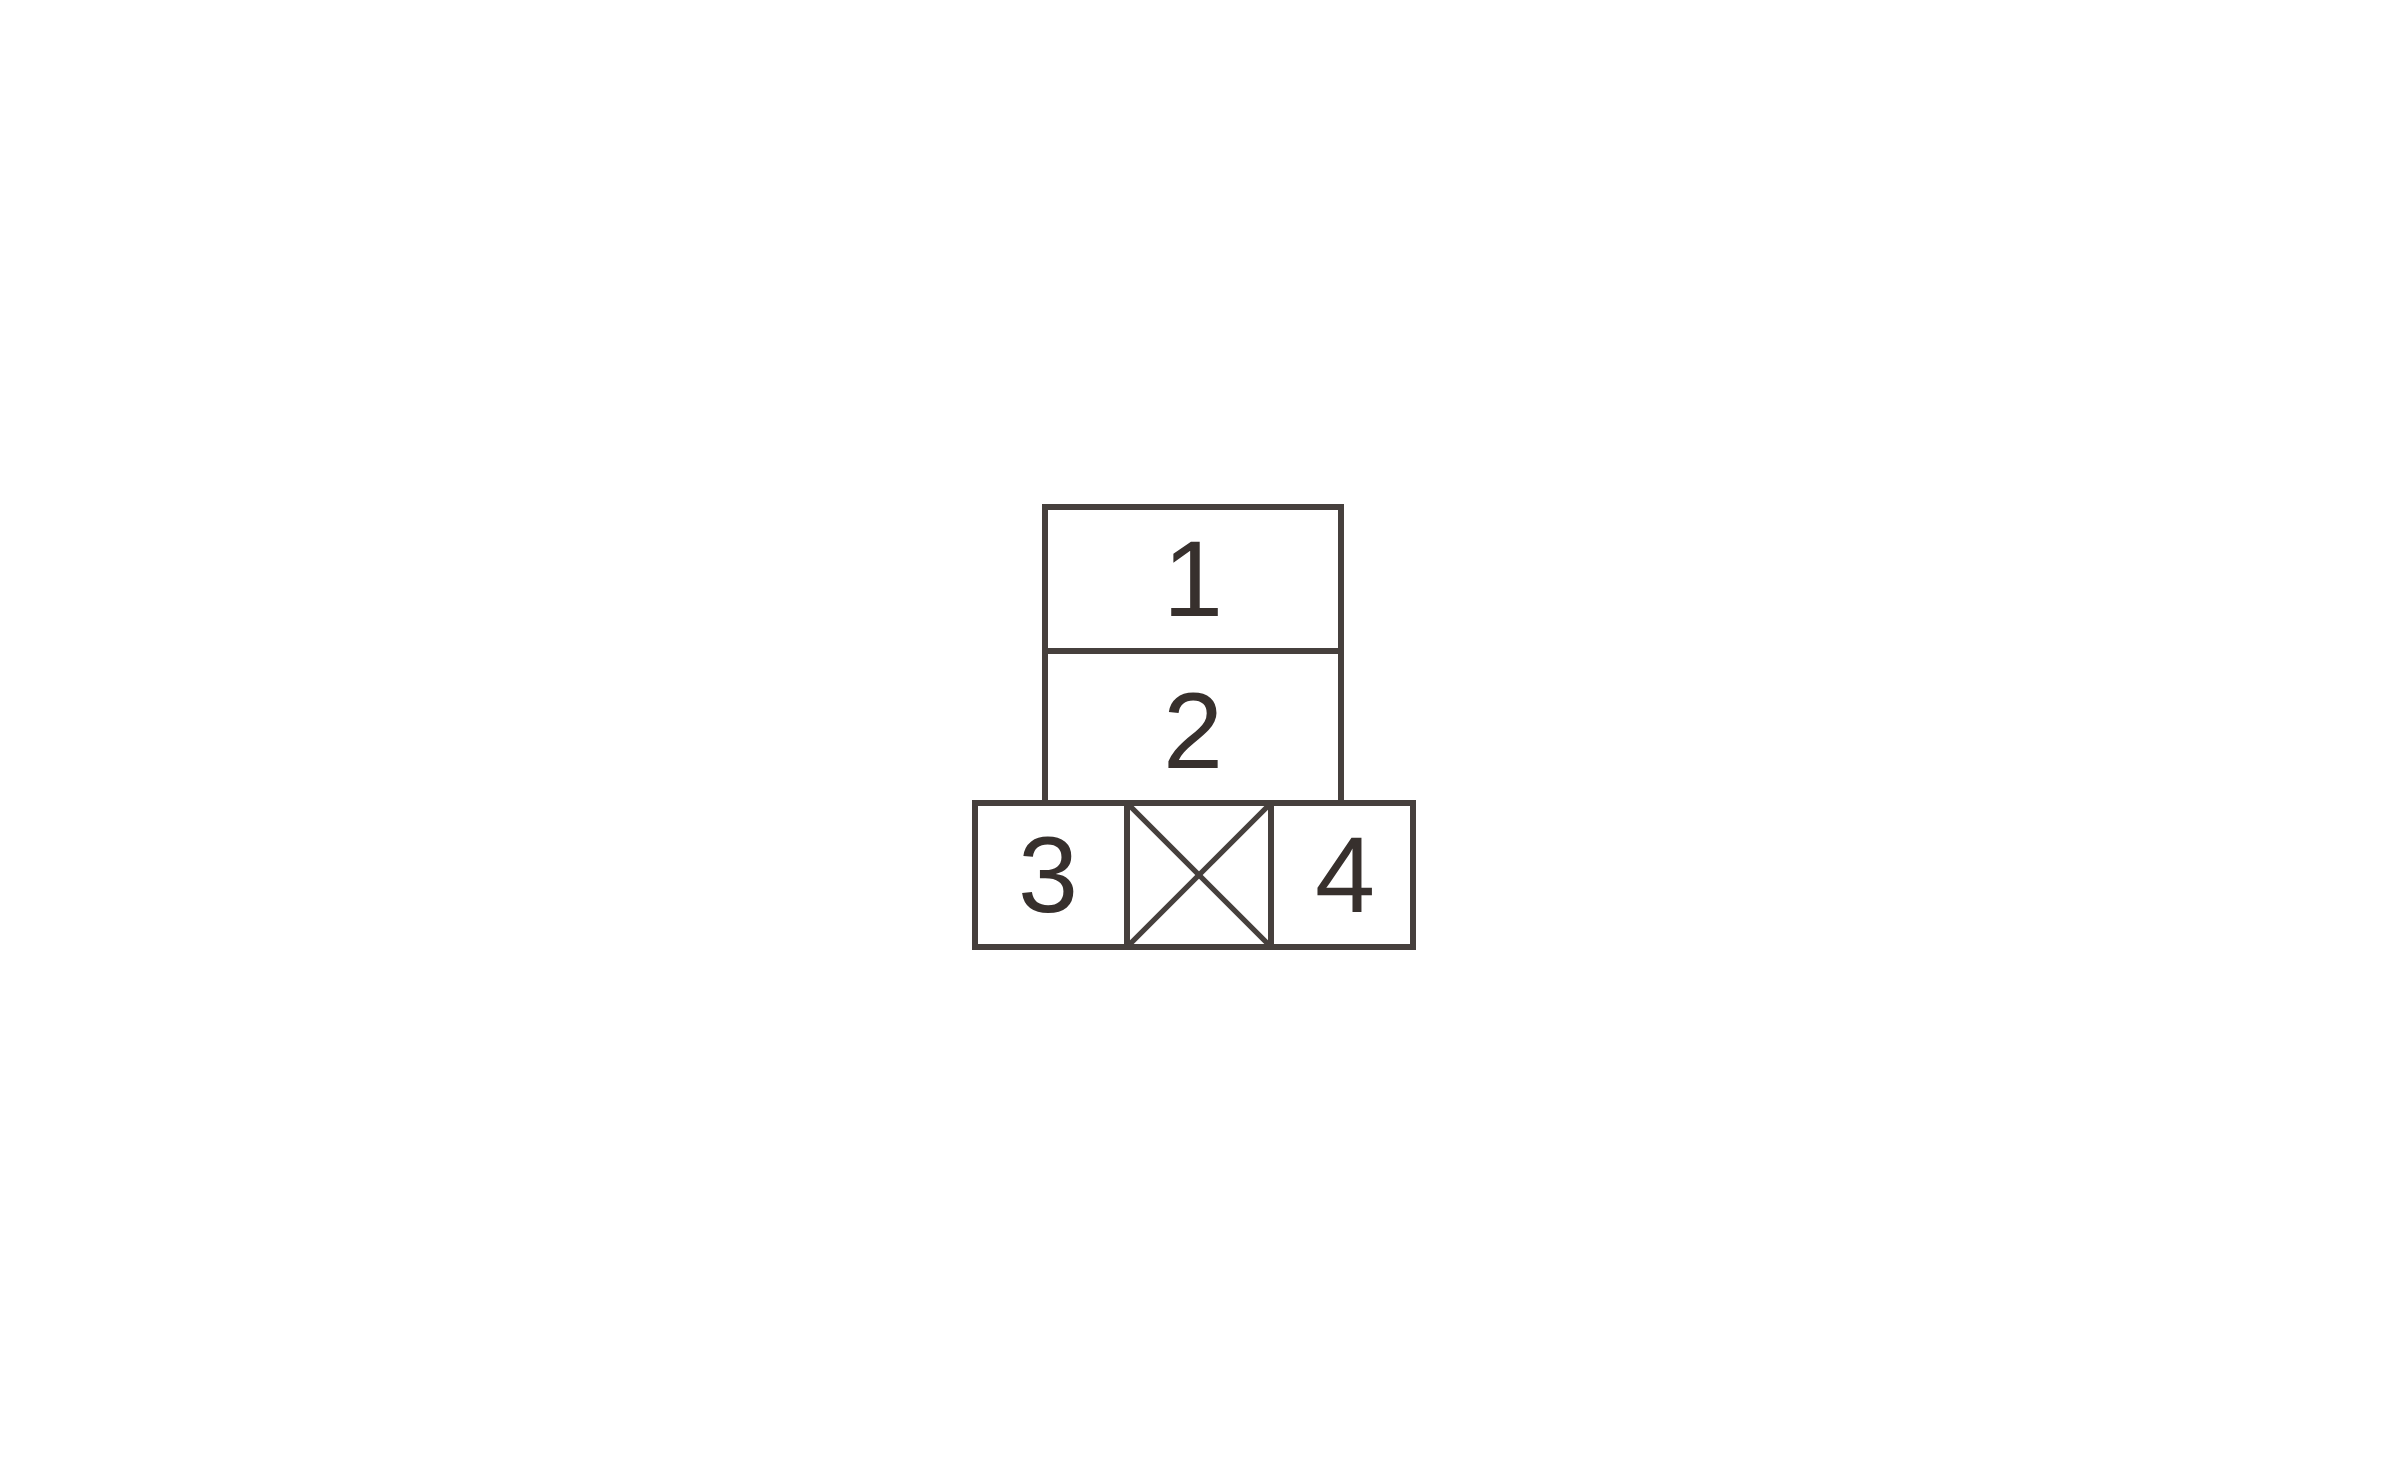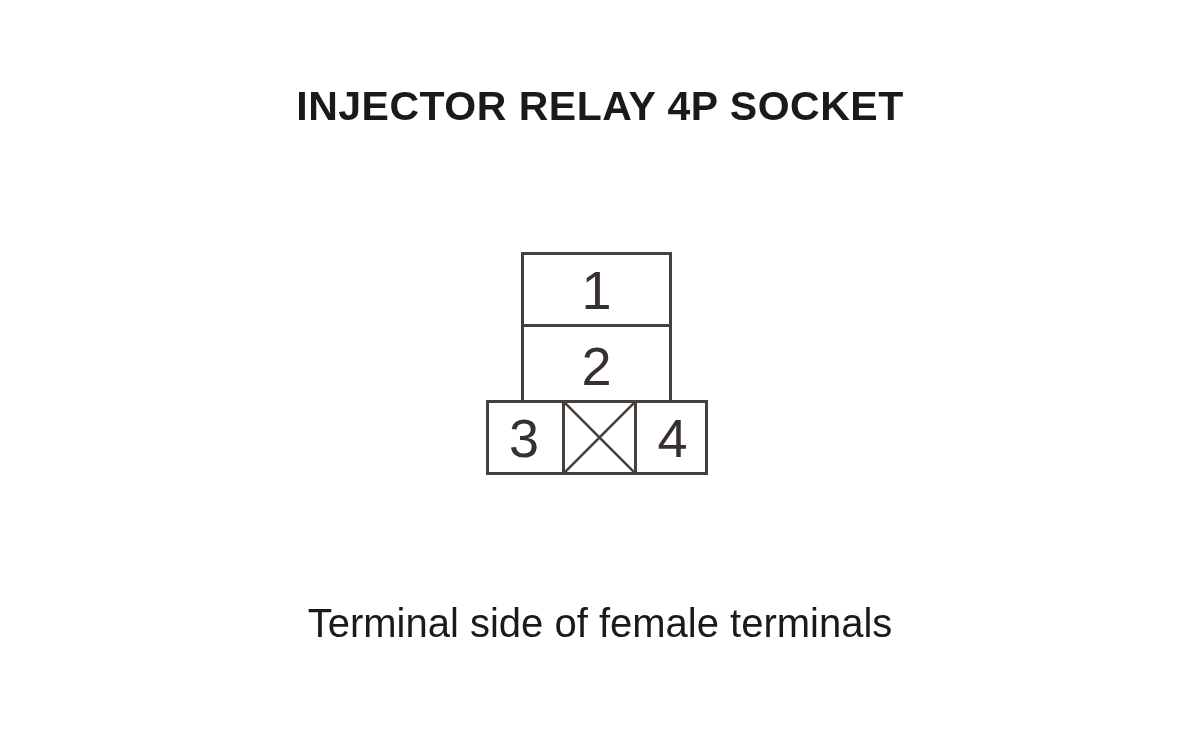--- a/index.html
+++ b/index.html
@@ -93,21 +93,20 @@
     border: 3px solid var(--line);
   }
   .keyway svg { display: block; width: 100%; height: 100%; }
   .keyway line { stroke: var(--line); stroke-width: 2.6; }
 </style>
 </head>
 <body>
 
 <div class="page">
 
-  <h1 class="title">INJECTOR RELAY 4P SOCKET</h1>
 
   <div class="diagram">
 
     <div class="tower">
       <div class="tower-cell-1">
         <span class="pin-num">1</span>
       </div>
       <div class="tower-cell-2">
         <span class="pin-num">2</span>
       </div>
@@ -125,15 +124,14 @@
         <line x1="69" y1="0" x2="0" y2="69"></line>
       </svg>
     </div>
 
     <div class="base-cell-4">
       <span class="pin-num">4</span>
     </div>
 
   </div>
 
-  <div class="caption">Terminal side of female terminals</div>
 
 </div>
 
 </body></html>

